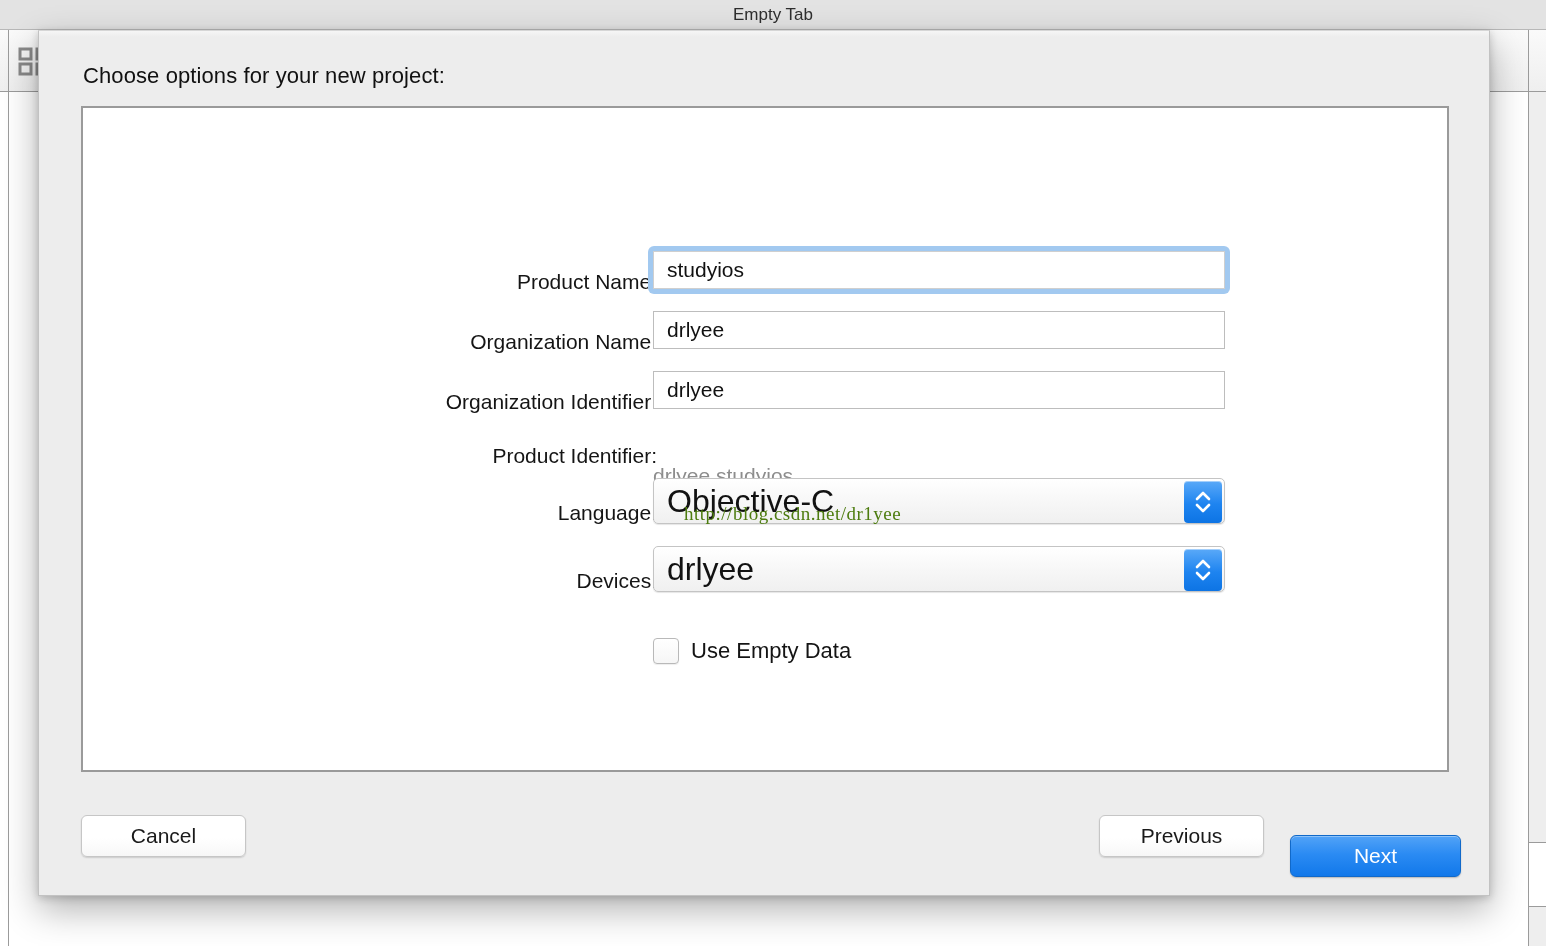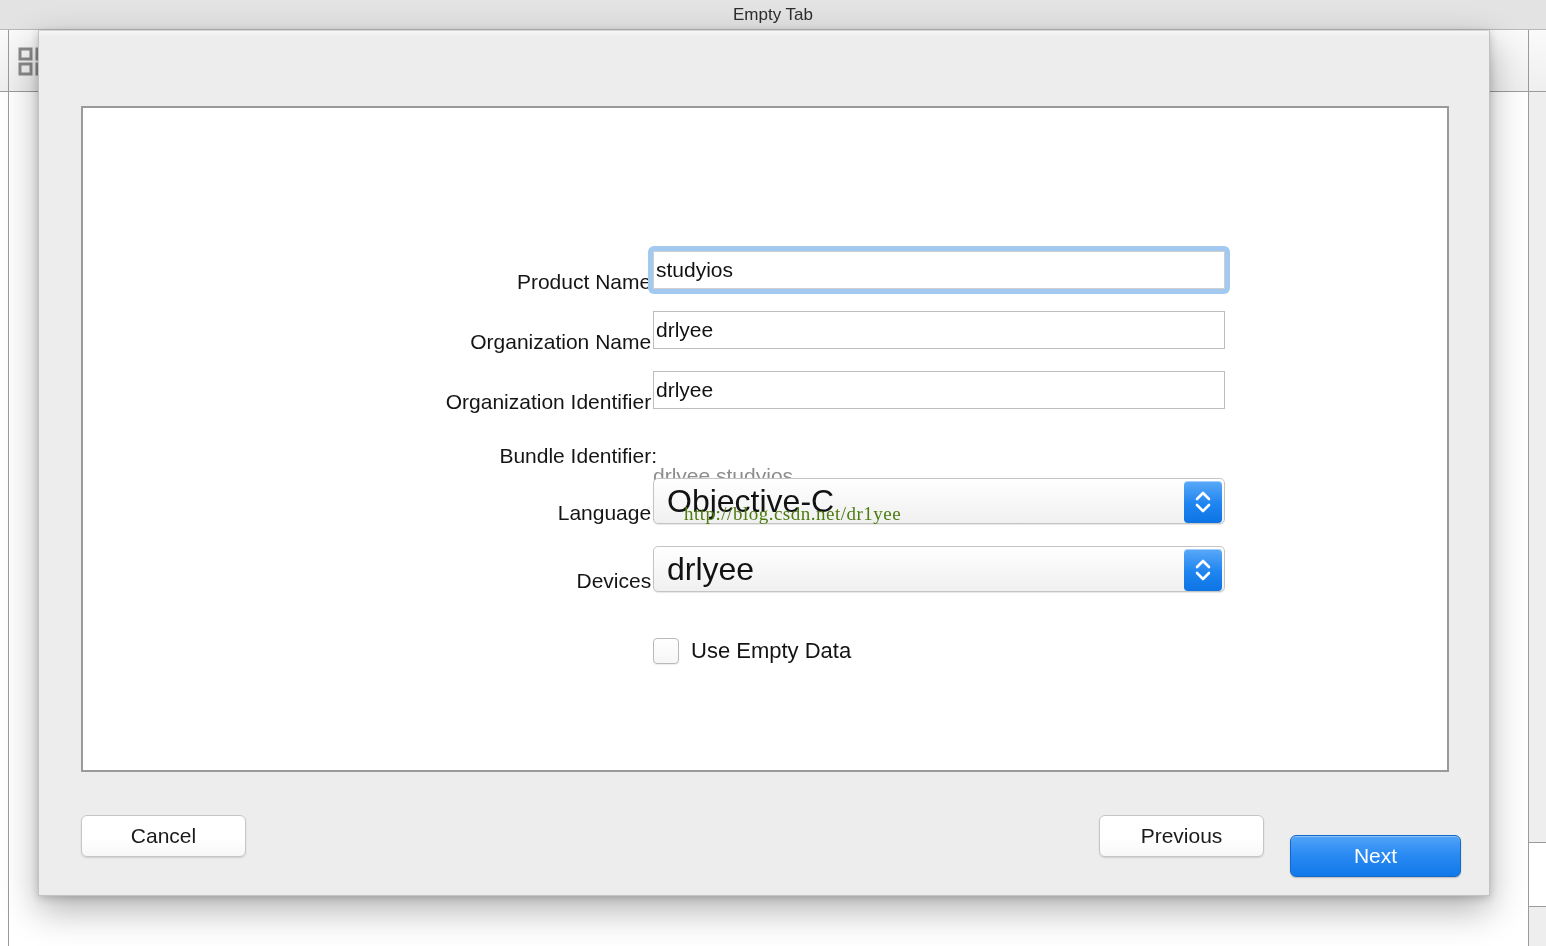--- a/index.html
+++ b/index.html
@@ -67,21 +67,21 @@
     text-align: right; font-size: 21px; color: #151515;
     white-space: nowrap;
   }
   .field-col { position: absolute; left: 570px; }
 
   .textfield {
     width: 572px; height: 38px;
     border: 1px solid #bdbdbd;
     background: #fff;
     font-size: 21px; color: #111;
-    padding: 0 2px; line-height: 36px;
+    padding: 0 13px; line-height: 36px;
     font-family: "Liberation Sans", sans-serif;
     outline: none;
   }
   .focus-wrap {
     display: inline-block; padding: 5px;
     border-radius: 6px;
     background: #a2c9f0;
     margin: -5px;
   }
   .focus-wrap .textfield { border: 1px solid #cfcfcf; }
@@ -165,20 +165,21 @@
     <div class="bg-hline" style="left:8px; top:91px; width:1538px;"></div>
     <div class="bg-hline" style="left:1528px; top:842px; width:18px;"></div>
     <div class="bg-hline" style="left:1528px; top:906px; width:18px;"></div>
     <div class="bg-panel" style="left:1529px; top:92px; width:17px; height:750px;"></div>
     <div class="bg-panel" style="left:1529px; top:907px; width:17px; height:39px;"></div>
   </div>
 
   <div class="sheet">
     <div class="sheet-grip"></div>
 
+    <div class="sheet-heading">Choose options for your new project:</div>
 
     <div class="content-box">
       <div class="form">
 
         <div class="row" style="top:162px;">
           <div class="row-label">Product Name:</div>
           <div class="field-col" style="top:-19px;">
             <span class="focus-wrap">
               <input class="textfield" type="text" value="studyios" style="">
             </span>
@@ -193,21 +194,21 @@
         </div>
 
         <div class="row" style="top:282px;">
           <div class="row-label">Organization Identifier:</div>
           <div class="field-col" style="top:-19px;">
             <input class="textfield" type="text" value="drlyee" style="">
           </div>
         </div>
 
         <div class="row" style="top:336px;">
-          <div class="row-label">Bundle Identifier:</div>
+          <div class="row-label">Product Identifier:</div>
           <div class="field-col" style="top:-19px;">
             <div class="statictext">drlyee.studyios</div>
           </div>
         </div>
 
         <div class="row" style="top:393px;">
           <div class="row-label">Language:</div>
           <div class="field-col" style="top:-23px;">
             <div class="popup">
               <span class="popup-value">Objective-C</span>

